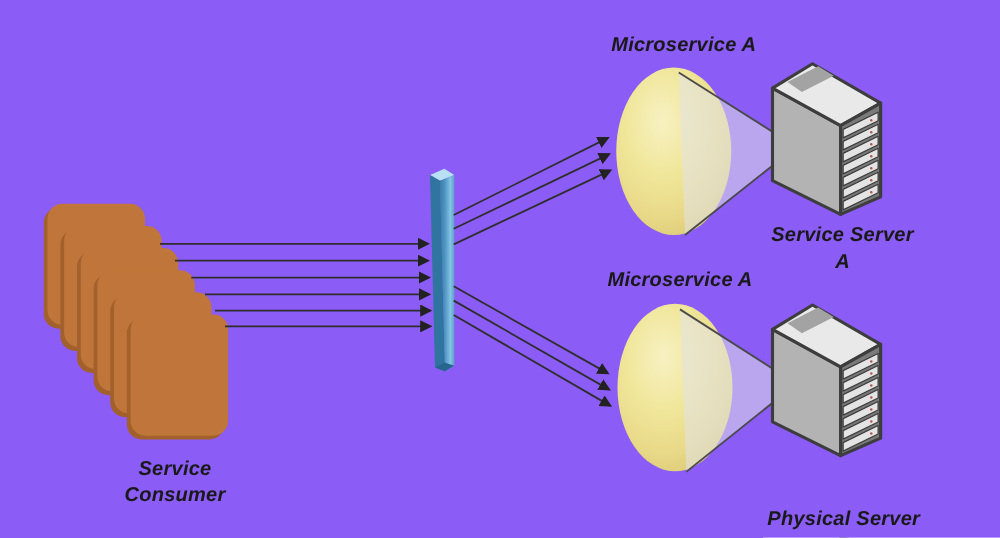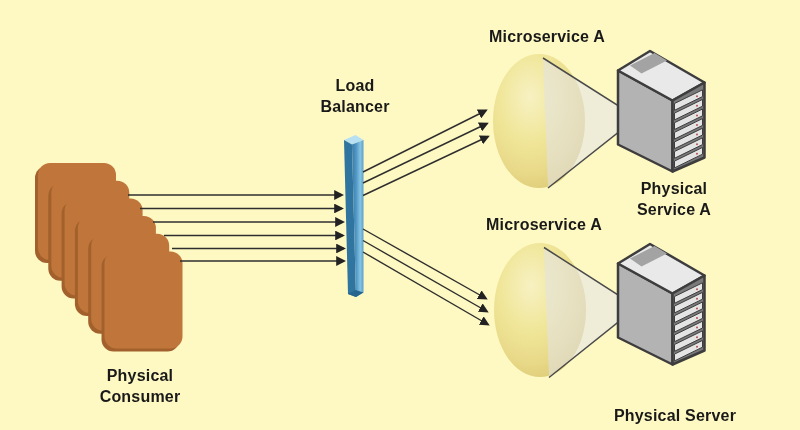--- a/index.html
+++ b/index.html
@@ -1,19 +1,20 @@
 <!DOCTYPE html>
 <html><head>
 <meta charset="utf-8">
 <style>
   html,body{margin:0;padding:0;}
   .stage{
     position:relative;width:800px;height:430px;overflow:hidden;
-    background:#fef9c3;
+    background:#8b5cf6;
     font-family:"Liberation Sans",sans-serif;
+    font-style:italic;
   }
   .diagram-svg{position:absolute;left:0;top:0;}
   .lbl{
     position:absolute;transform:translateX(-50%);
     font-weight:700;font-size:16px;line-height:1.32;
     color:#191919;text-align:center;white-space:pre-line;
     letter-spacing:.2px;
   }
 </style>
 </head>
@@ -152,24 +153,22 @@
           <circle cx="697" cy="125.0" r="1"></circle>
         <circle cx="697" cy="134.6" r="1"></circle>
           <circle cx="697" cy="144.2" r="1"></circle>
         <circle cx="697" cy="153.8" r="1"></circle>
       </g>
     </g>
   </svg>
 
   <div class="lbl" style="left:547px;top:26px">Microservice A</div>
 
-  <div class="lbl" style="left:355px;top:75px">Load
-Balancer</div>
 
-  <div class="lbl" style="left:674px;top:178px">Physical Service A</div>
+  <div class="lbl" style="left:674px;top:178px">Service Server A</div>
 
   <div class="lbl" style="left:544px;top:214px">Microservice A</div>
 
-  <div class="lbl" style="left:140px;top:365px">Physical
+  <div class="lbl" style="left:140px;top:365px">Service
 Consumer</div>
 
   <div class="lbl" style="left:675px;top:405px">Physical Server B</div>
 </div>
 
 </body></html>

